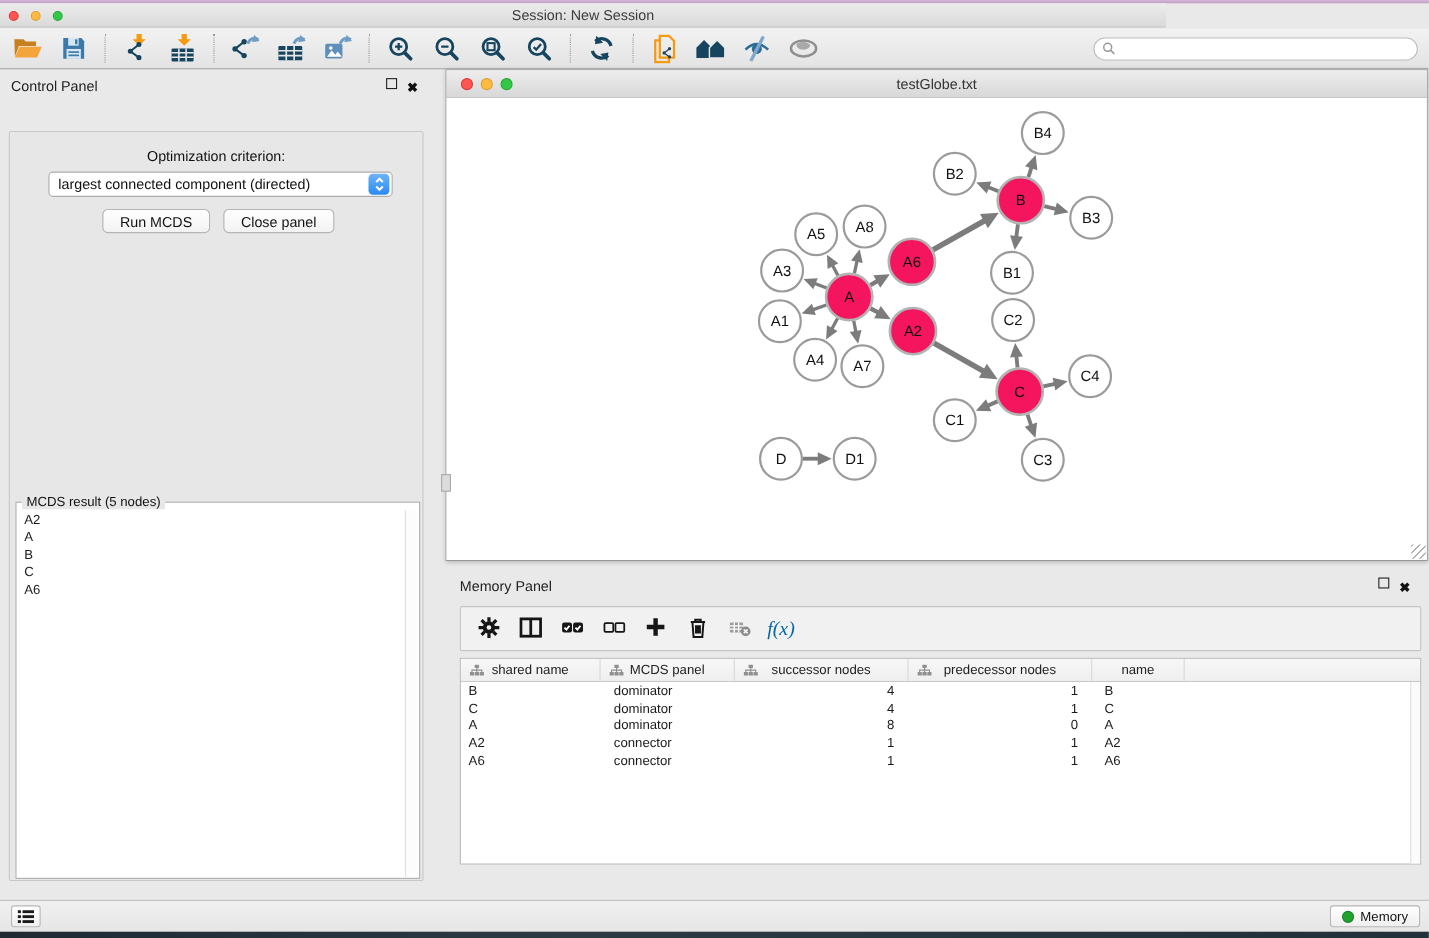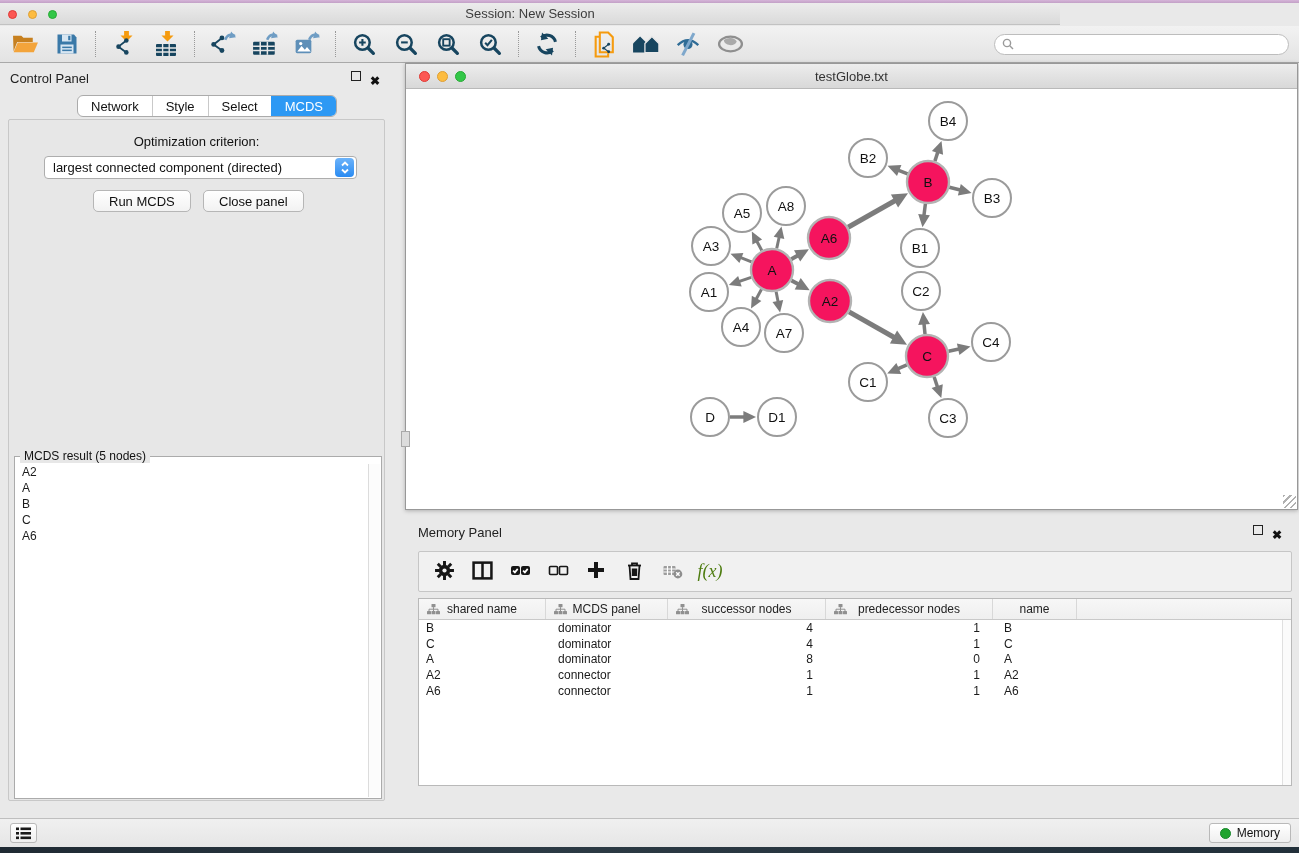--- a/index.html
+++ b/index.html
@@ -70,21 +70,21 @@
   .resize-grip { position:absolute; right:1px; bottom:1px; width:13px; height:13px;
     background:repeating-linear-gradient(-45deg, transparent 0 3px, #b0b0b0 3px 4.5px); }
   .edge-grip { left:401px; top:431px; width:9px; height:16px; background:#dcdcdc; border:1px solid #a9a9a9; }
 
   
   .table-panel { left:400px; top:510px; width:899px; height:308px; }
   .tp-title { position:absolute; left:18px; top:15px; font-size:13px; color:#222; }
   .tp-toolbar { position:absolute; left:18px; top:41px; width:874px; height:41px; background:#f1f1f1;
     border:1px solid #c6c6c6; border-radius:2px; display:flex; align-items:center; padding-left:13px; gap:14px; }
   .tp-icon { width:24px; height:24px; border:none; background:transparent; display:flex; align-items:center; justify-content:center; }
-  .fx { font-family:"Liberation Serif",serif; font-style:italic; font-size:18px; color:#4d7c0f; }
+  .fx { font-family:"Liberation Serif",serif; font-style:italic; font-size:18px; color:#0369a1; }
   .tbl { position:absolute; left:18px; top:88px; width:874px; height:188px; background:#fff; border:1px solid #b9b9b9; }
   .tbl-header { display:flex; height:21px; background:linear-gradient(#f7f7f7,#efefef); border-bottom:1px solid #c9c9c9; }
   .tbl-col { position:relative; display:flex; align-items:center; justify-content:center; border-right:1px solid #d8d8d8; font-size:12px; color:#222; }
   .tbl-col .tree { position:absolute; left:8px; top:5px; }
   .tbl-row { display:flex; height:15.8px; align-items:center; font-size:12px; }
   .cell { overflow:hidden; white-space:nowrap; }
   .tbl-scroll { position:absolute; top:21px; right:0; bottom:0; width:9px; background:#fbfbfb; border-left:1px solid #e0e0e0; }
   .tp-tabs { position:absolute; left:268px; top:280px; border-radius:7px; }
   .tp-tabs .tab.active { background:#3598f7; }
 
@@ -319,26 +319,20 @@
     </span>
     <input placeholder="" style="">
   </div>
 </div>
 
 <div class="abs control-panel">
   <div class="panel-title">Control Panel</div>
   <span class="win-mini float-ic" style="right:36px;"></span>
   <span class="win-mini close-ic" style="right:16px;"></span>
 
-  <div class="seg cp-tabs">
-      <div class="tab">Network</div>
-      <div class="tab">Style</div>
-      <div class="tab">Select</div>
-      <div class="tab active">MCDS</div>
-    </div>
 
   <div class="cp-content">
     <div class="opt-label">Optimization criterion:</div>
 
     <div class="dropdown">
       <span class="dd-text">largest connected component (directed)</span>
       <span class="dd-stepper">
         <svg width="14" height="15" viewBox="0 0 14 15">
             <g stroke="#fff" stroke-width="1.8" fill="none">
               <path d="M4 5.5 7 2.5 10 5.5"></path>

